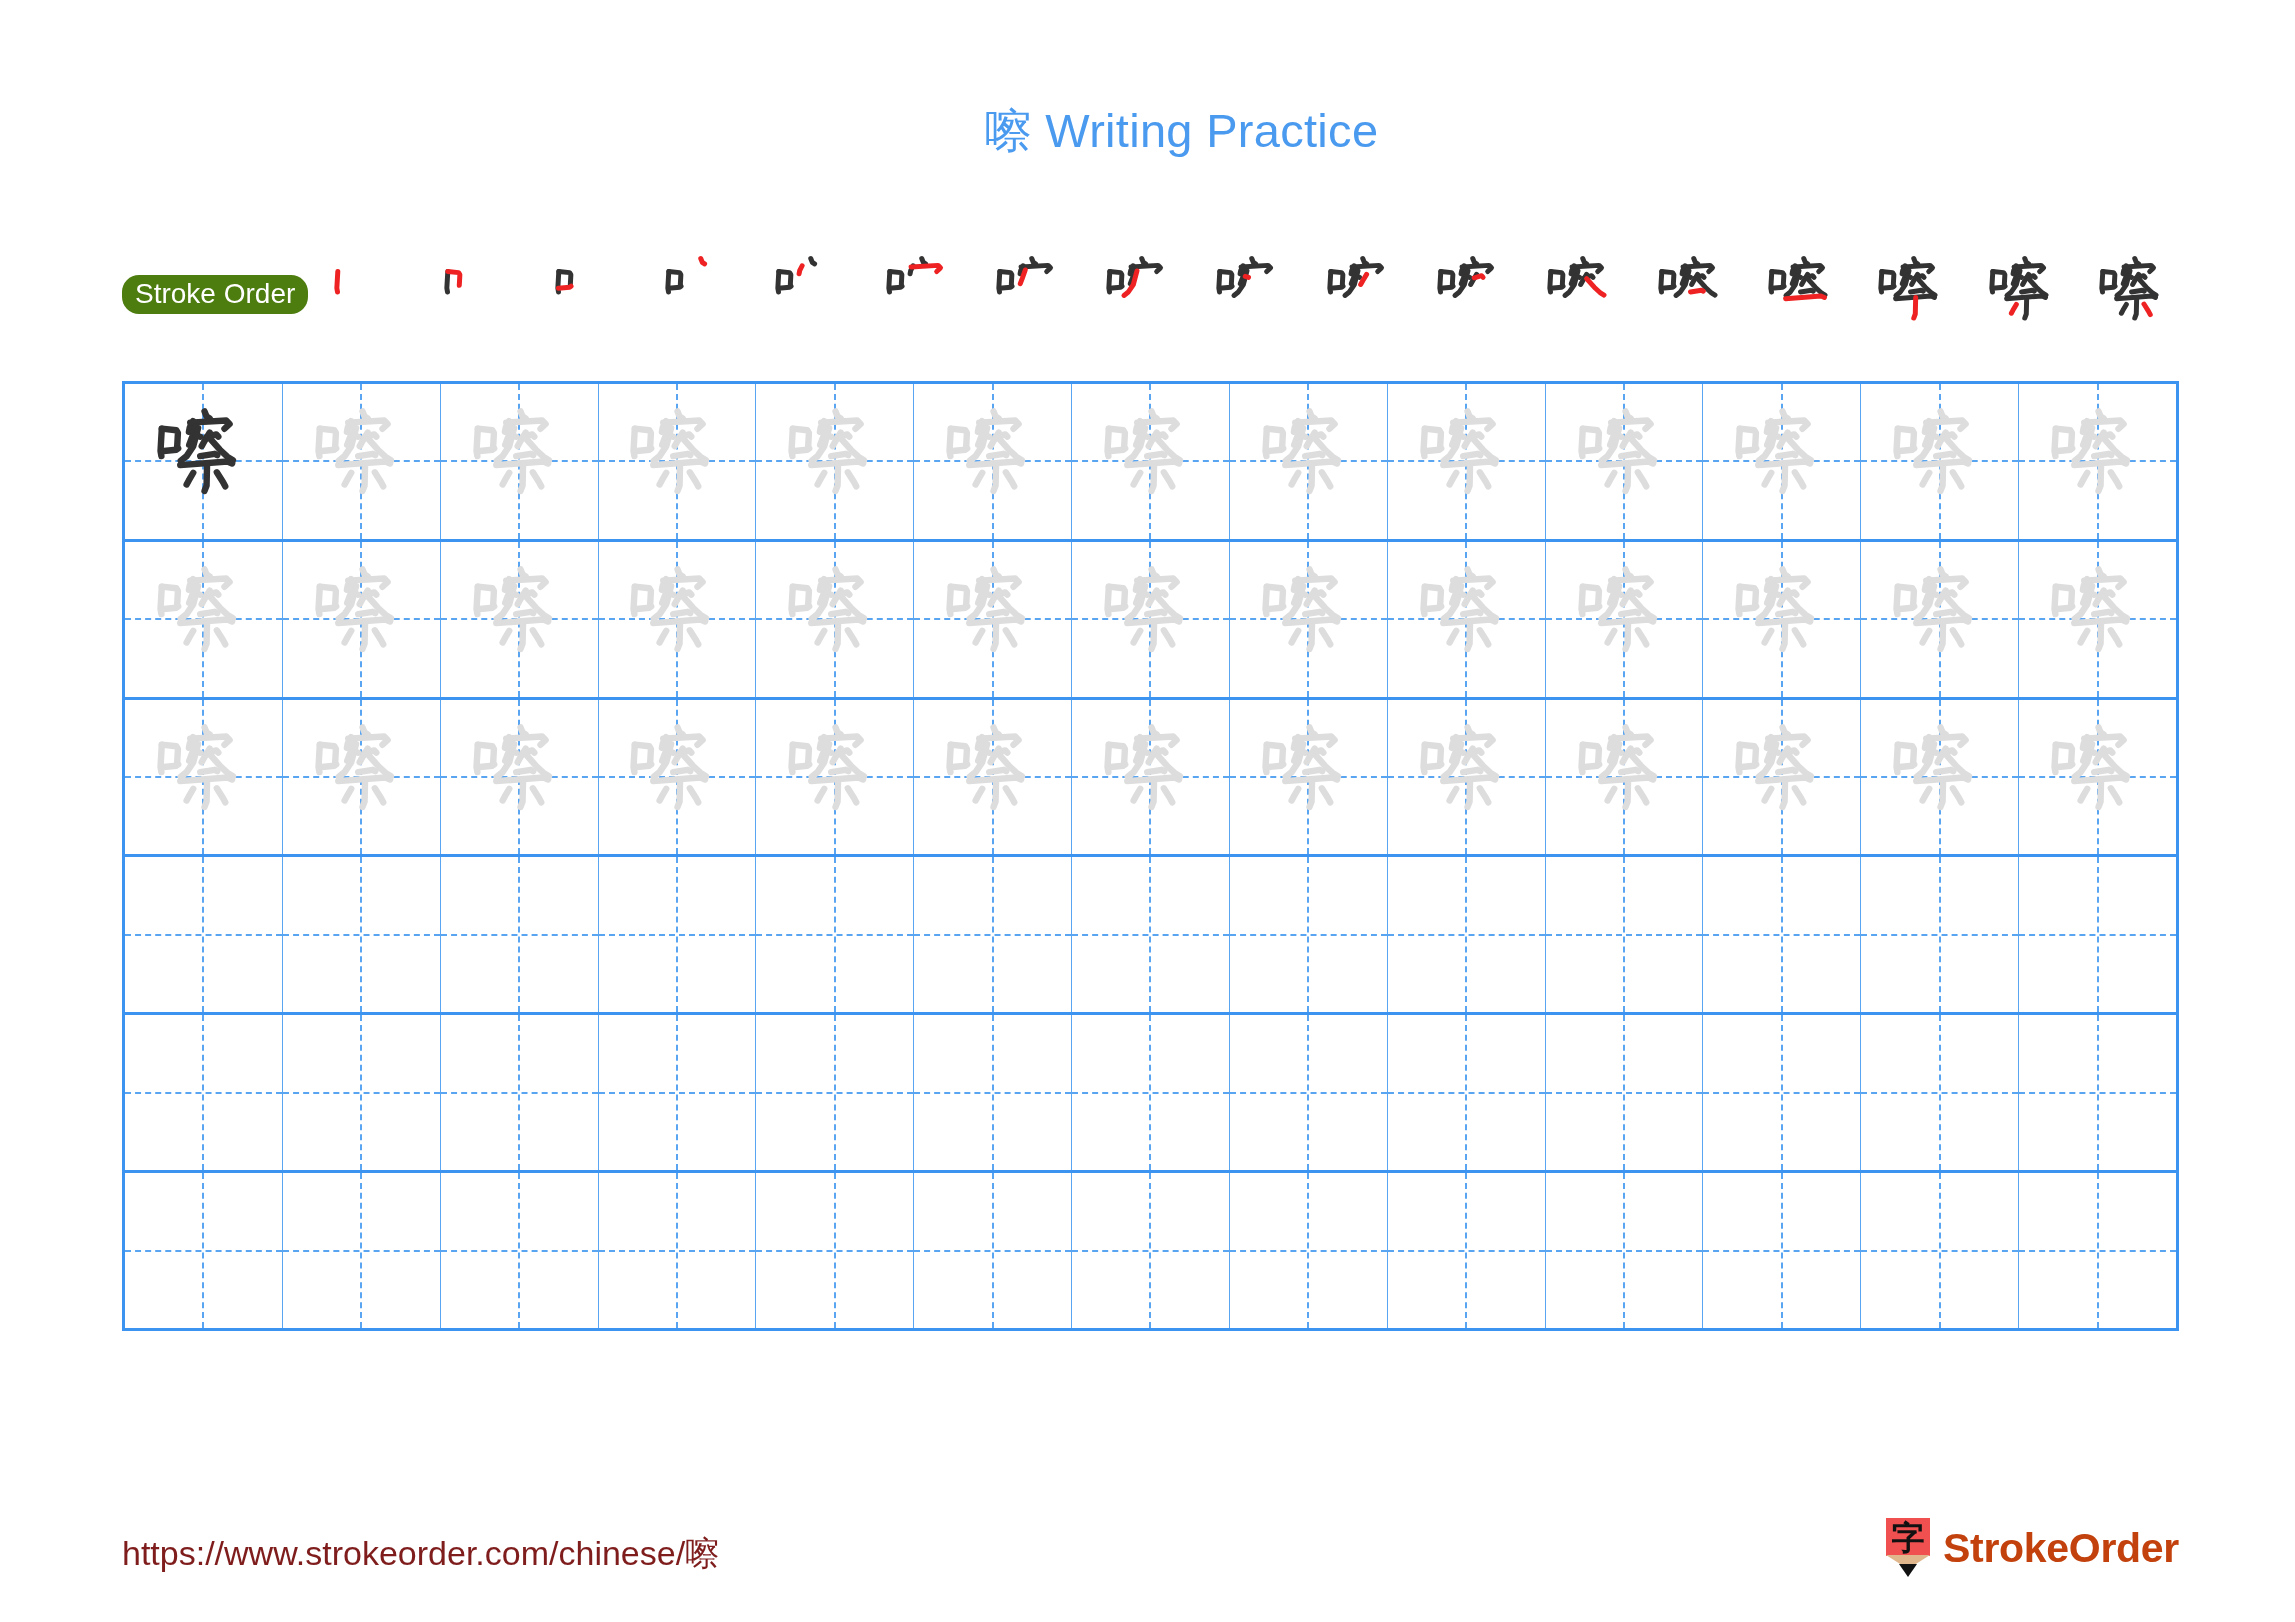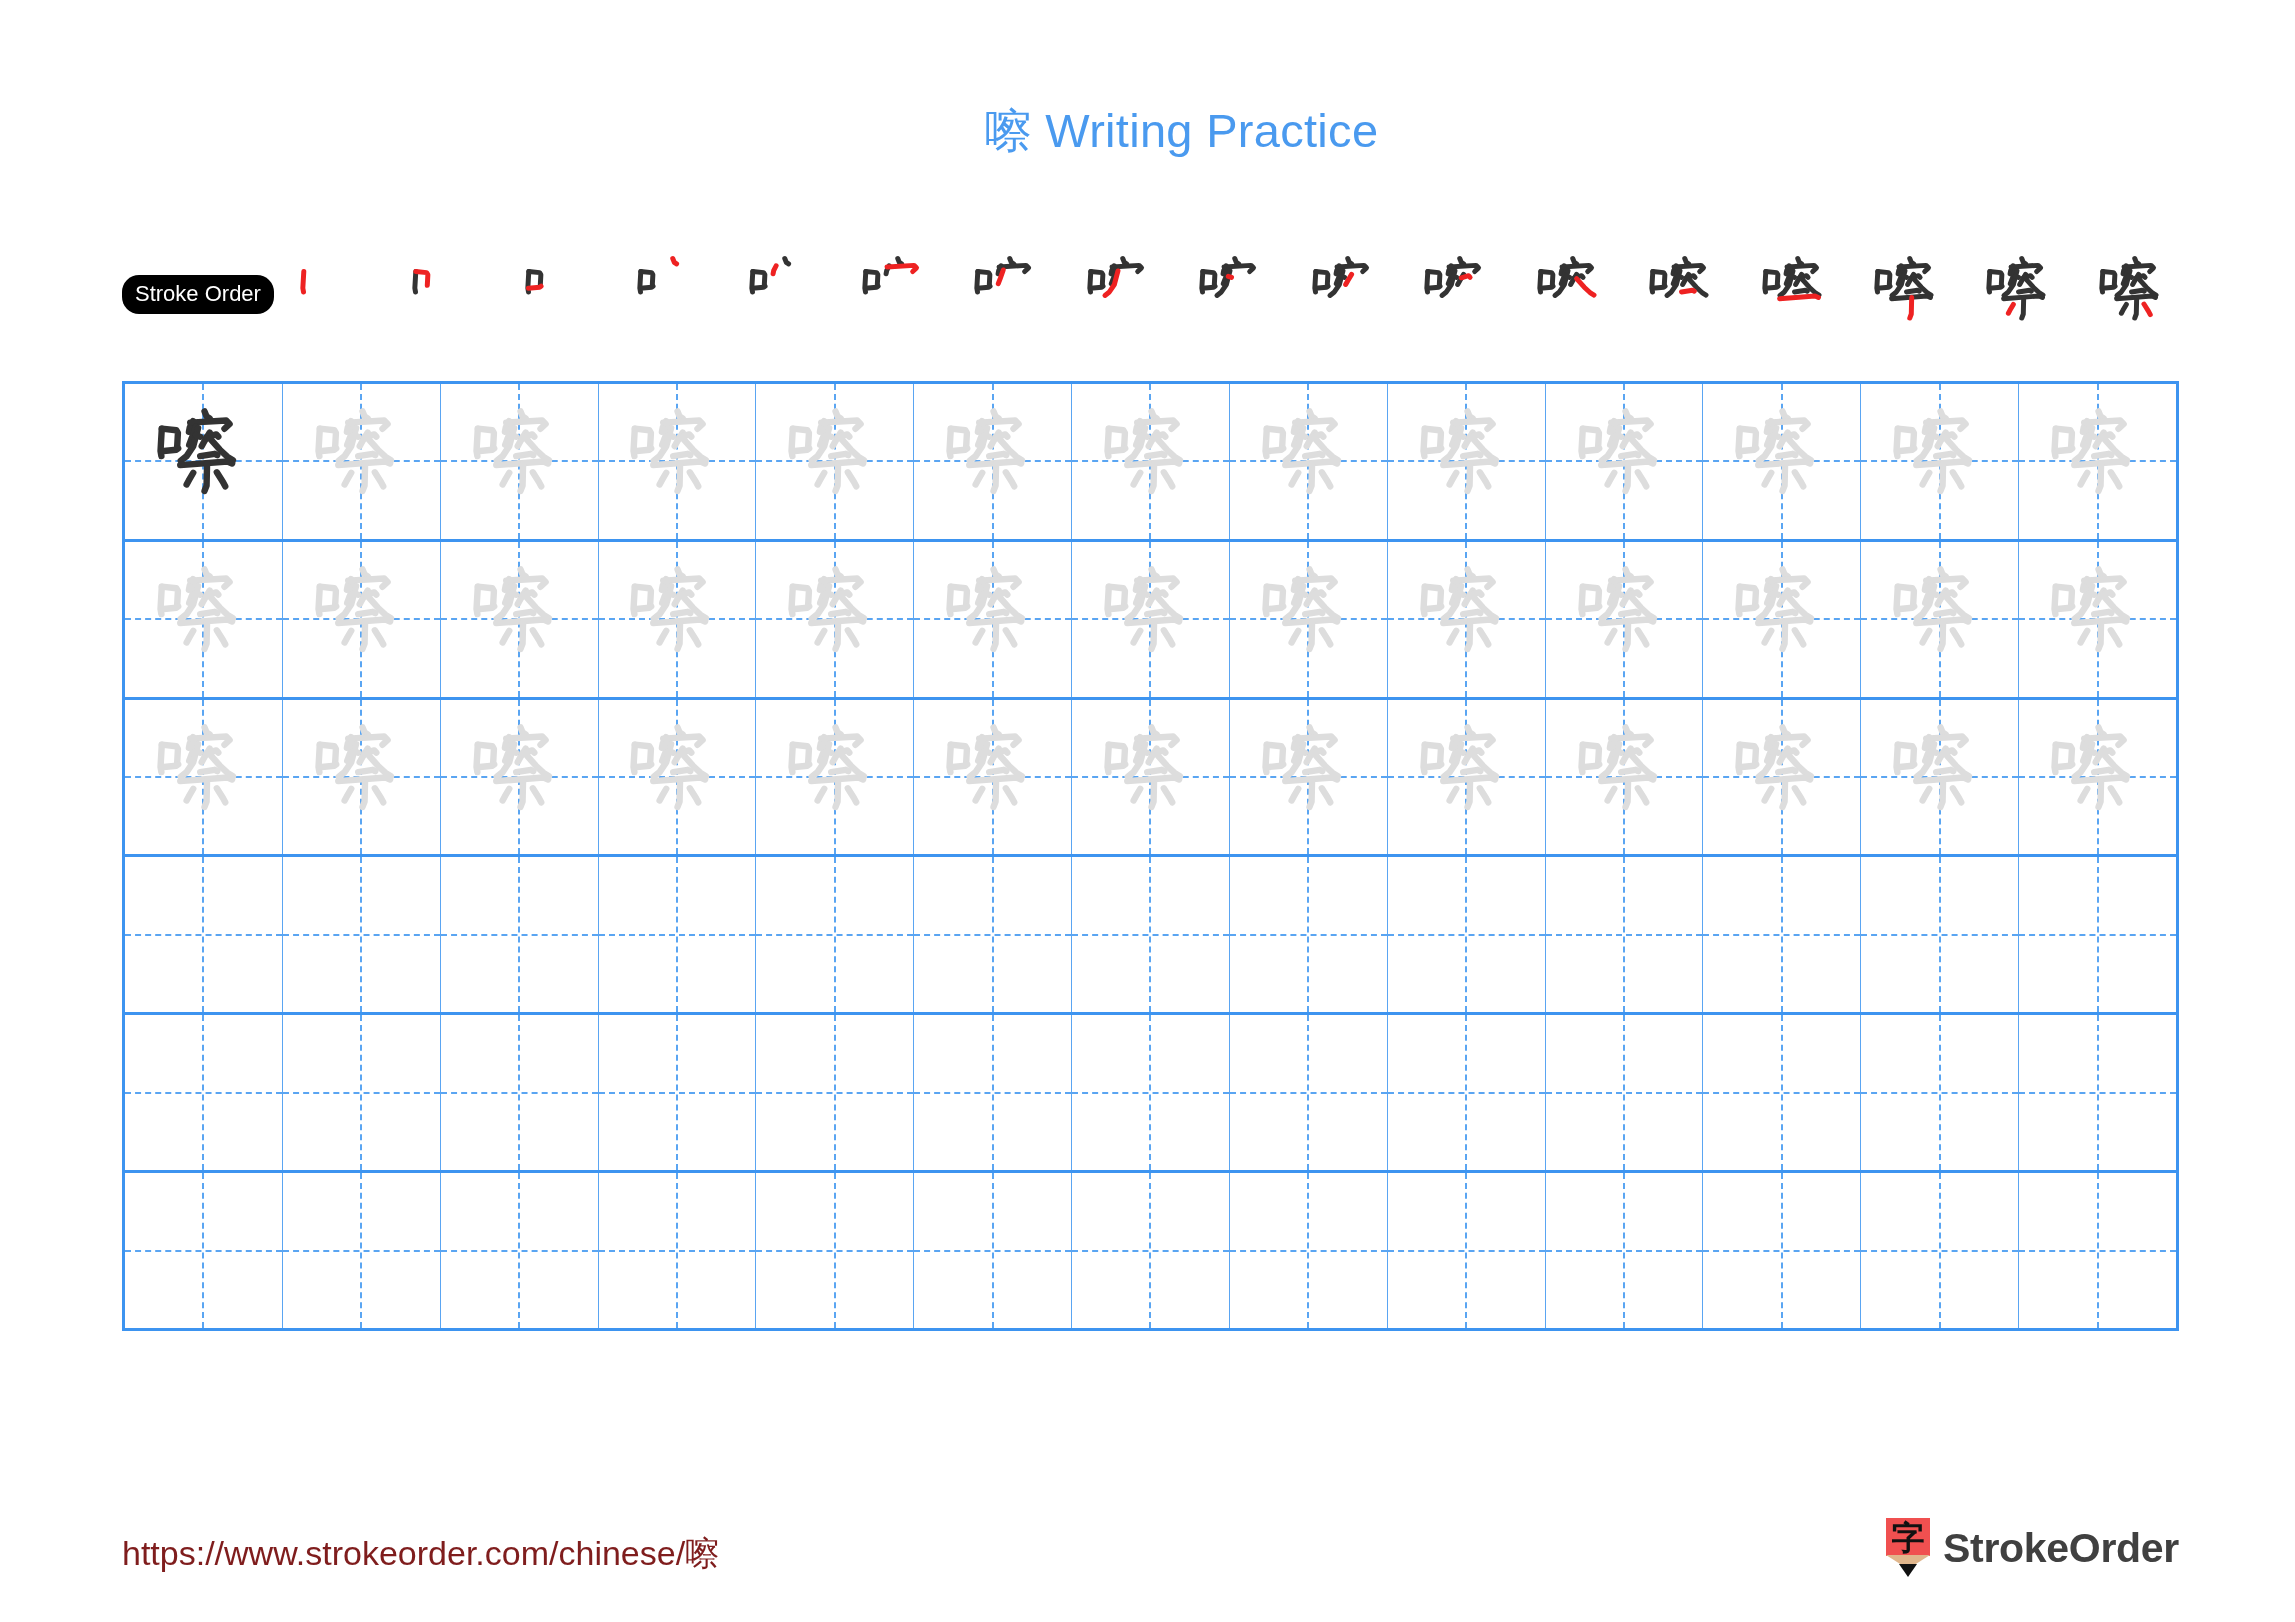--- a/index.html
+++ b/index.html
@@ -37,23 +37,23 @@
   #stroke-order-row {
     position: absolute;
     top: 252px;
     left: 122px;
     width: 2061px;
     height: 85px;
     display: flex;
     align-items: center;
   }
   #stroke-order-badge {
-    background: #000000;
+    background: #4d7c0f;
     color: #ffffff;
-    font-size: 22px;
+    font-size: 28px;
     padding: 5.2px 13px 7.2px 13px;
     border-radius: 17px;
     line-height: 1;
     white-space: nowrap;
     flex: 0 0 auto;
     margin-right: 5.2px;
     height: 27.5px;
     display: flex;
     align-items: center;
   }
@@ -198,21 +198,21 @@
     left: 13px;
     top: 46px;
     width: 0; height: 0;
     border-left: 9.2px solid transparent;
     border-right: 9.2px solid transparent;
     border-top: 13px solid #111111;
   }
   #logo-text {
     font-size: 41px;
     font-weight: 700;
-    color: #404040;
+    color: #c2410c;
     letter-spacing: -0.3px;
     white-space: nowrap;
   }
 </style>
 </head>
 <body>
 
 <div id="title-bar">
   <div id="page-title">嚓 Writing Practice</div>
 </div>

